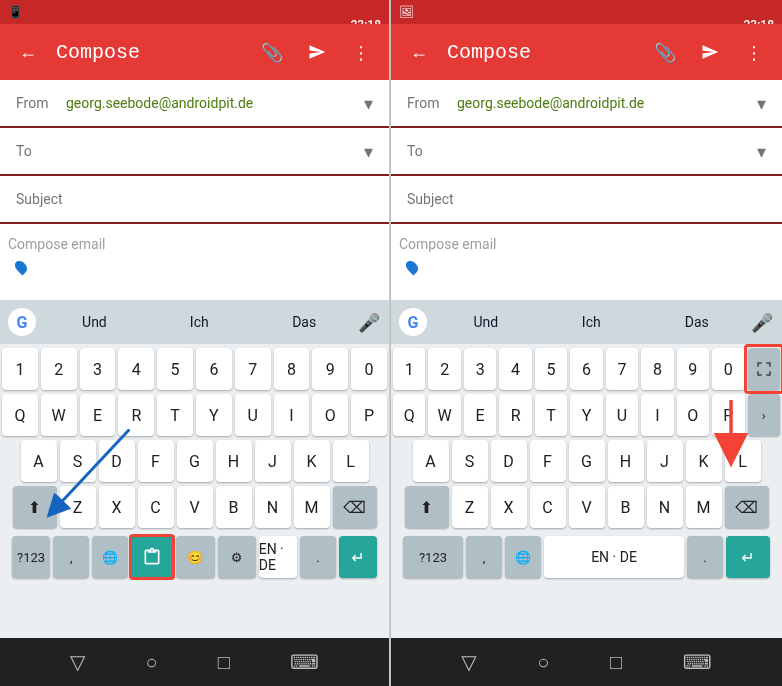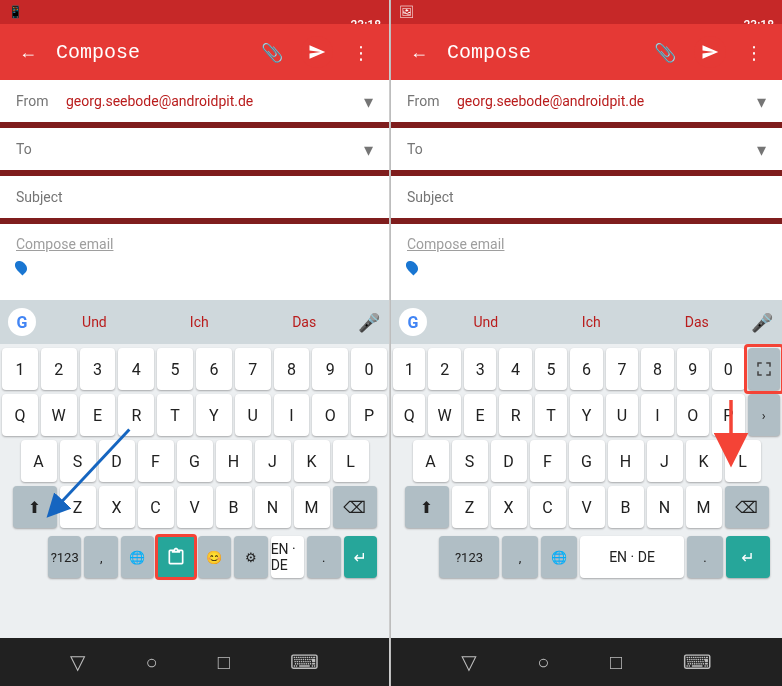--- a/index.html
+++ b/index.html
@@ -72,45 +72,44 @@
     
     .compose-form {
       background: #fff;
       flex: 1;
       max-height: 220px;
     }
     .form-row {
       display: flex;
       align-items: center;
       padding: 0 16px;
-      border-bottom: 6px solid #7f1d1d;
+      border-bottom: 2px solid #7f1d1d;
       min-height: 48px;
     }
     .form-label {
       color: #757575;
       font-size: 14px;
       width: 50px;
       flex-shrink: 0;
     }
     .form-value {
-      color: #b91c1c;
+      color: #4d7c0f;
       font-size: 14px;
       flex: 1;
     }
     .form-chevron {
       color: #757575;
       font-size: 18px;
     }
     .compose-body {
-      padding: 12px 16px;
+      padding: 12px 8px;
       color: #9e9e9e;
       font-size: 14px;
       position: relative;
       height: 70px;
-      text-decoration: underline;
     }
     .cursor-dot {
       width: 10px;
       height: 14px;
       background: #1976d2;
       border-radius: 50% 50% 50% 0;
       transform: rotate(-45deg);
       position: absolute;
       bottom: 20px;
       left: 16px;
@@ -140,21 +139,21 @@
       font-size: 16px;
       font-weight: bold;
       color: #4285f4;
       margin-right: 4px;
       flex-shrink: 0;
     }
     .suggestion {
       flex: 1;
       text-align: center;
       font-size: 14px;
-      color: #b91c1c;
+      color: #0f172a;
       padding: 4px;
     }
     .mic-icon {
       color: #757575;
       font-size: 18px;
     }
 
     .keyboard-rows {
       padding: 4px 2px;
     }
@@ -211,21 +210,20 @@
       border: 2px solid #26a69a;
     }
 
     
     .bottom-row {
       display: flex;
       align-items: center;
       justify-content: space-between;
       padding: 0 12px 6px;
       gap: 3px;
-      margin-left: 36px;
     }
 
     
     .nav-bar {
       background: #212121;
       height: 48px;
       display: flex;
       align-items: center;
       justify-content: space-around;
       padding: 0 40px;

